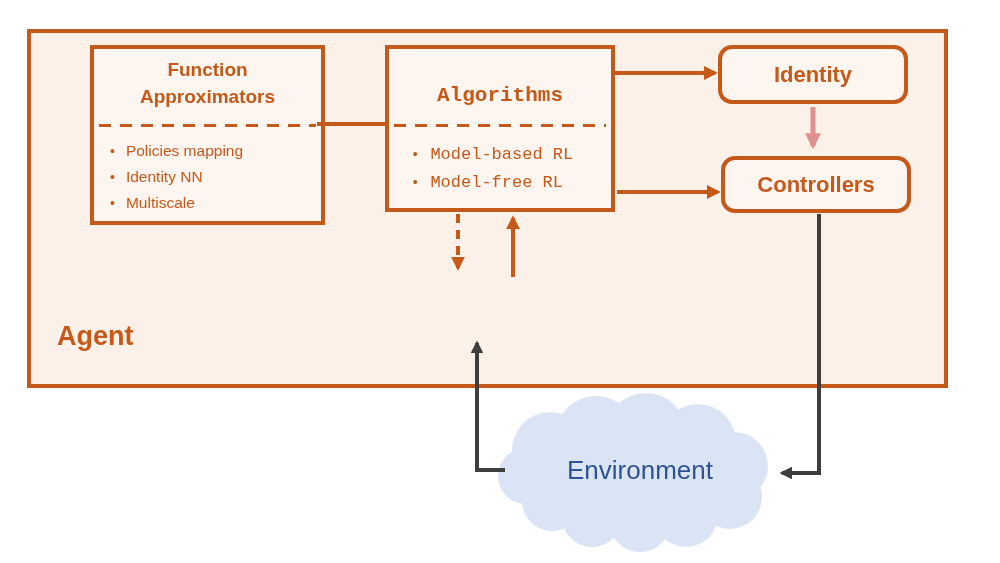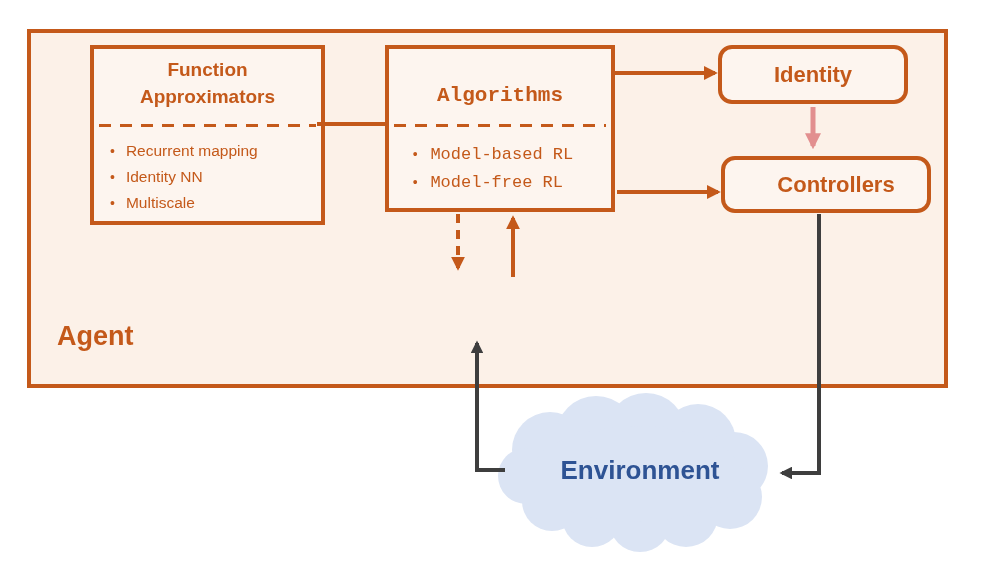--- a/index.html
+++ b/index.html
@@ -25,21 +25,21 @@
     border:4px solid var(--c-orange);background:var(--c-box-fill);
   }
   .fa-box{left:82px;top:45px;width:227px;height:172px;margin-left:8px;}
   .algo-box{left:385px;top:45px;width:222px;height:159px;font-family:Liberation Mono, monospace;}
   .round-box{
     border:4px solid var(--c-orange);background:var(--c-box-fill);border-radius:14px;
     display:flex;align-items:center;justify-content:center;
     font-weight:600;font-size:22px;
   }
   .policies-box{left:718px;top:45px;width:182px;height:51px;}
-  .controllers-box{left:721px;top:156px;width:182px;height:49px;padding-left:20px;}
+  .controllers-box{left:721px;top:156px;width:182px;height:49px;}
   .replay-box{left:383px;top:276px;width:206px;height:51px;}
   .box-title{
     position:absolute;left:0;right:0;text-align:center;
     font-weight:600;
   }
   .fa-title{top:7px;font-size:19px;line-height:27px;}
   .algo-title{top:33px;font-size:21px;line-height:27px;}
   .divider{
     position:absolute;left:5px;right:5px;height:3px;top:75px;
     background:repeating-linear-gradient(90deg,var(--c-orange) 0 12px,transparent 12px 21px);
@@ -47,41 +47,41 @@
   .bullets{position:absolute;left:16px;right:2px;list-style:none;margin:0;padding:0;}
   .fa-bullets{top:89px;font-size:15.5px;line-height:26px;font-weight:500;}
   .algo-bullets{top:92px;left:22px;font-size:17px;line-height:28px;font-weight:500;}
   .bullets li{display:flex;align-items:baseline;}
   .bullet-dot{flex:0 0 auto;margin-right:11px;font-size:14px;}
   .connector{left:317px;top:122px;width:68px;height:4px;background:var(--c-orange);}
   .agent-label{left:57px;top:321px;font-size:27px;font-weight:600;}
   .overlay{left:0;top:0;width:1000px;height:563px;pointer-events:none;}
   .cloud-text{
     left:505px;top:455px;width:270px;text-align:center;
-    font-size:26px;font-weight:700;color:var(--c-cloud-text);
+    font-size:26px;font-weight:400;color:var(--c-cloud-text);
   }
 </style>
 </head>
 <body>
 
 <div class="canvas">
 
   <div class="abs agent-box"></div>
   <div class="abs agent-label">Agent</div>
 
   <div class="abs sq-box fa-box">
     <div class="box-title fa-title">
       <div>Function</div>
       <div>Approximators</div>
     </div>
     <div class="divider"></div>
     <ul class="bullets fa-bullets">
       <li>
         <span class="bullet-dot">•</span>
-        <span>Recurrent mapping</span>
+        <span>Policies mapping</span>
       </li>
       <li>
         <span class="bullet-dot">•</span>
         <span>Identity NN</span>
       </li>
       <li>
         <span class="bullet-dot">•</span>
         <span>Multiscale</span>
       </li>
     </ul>

